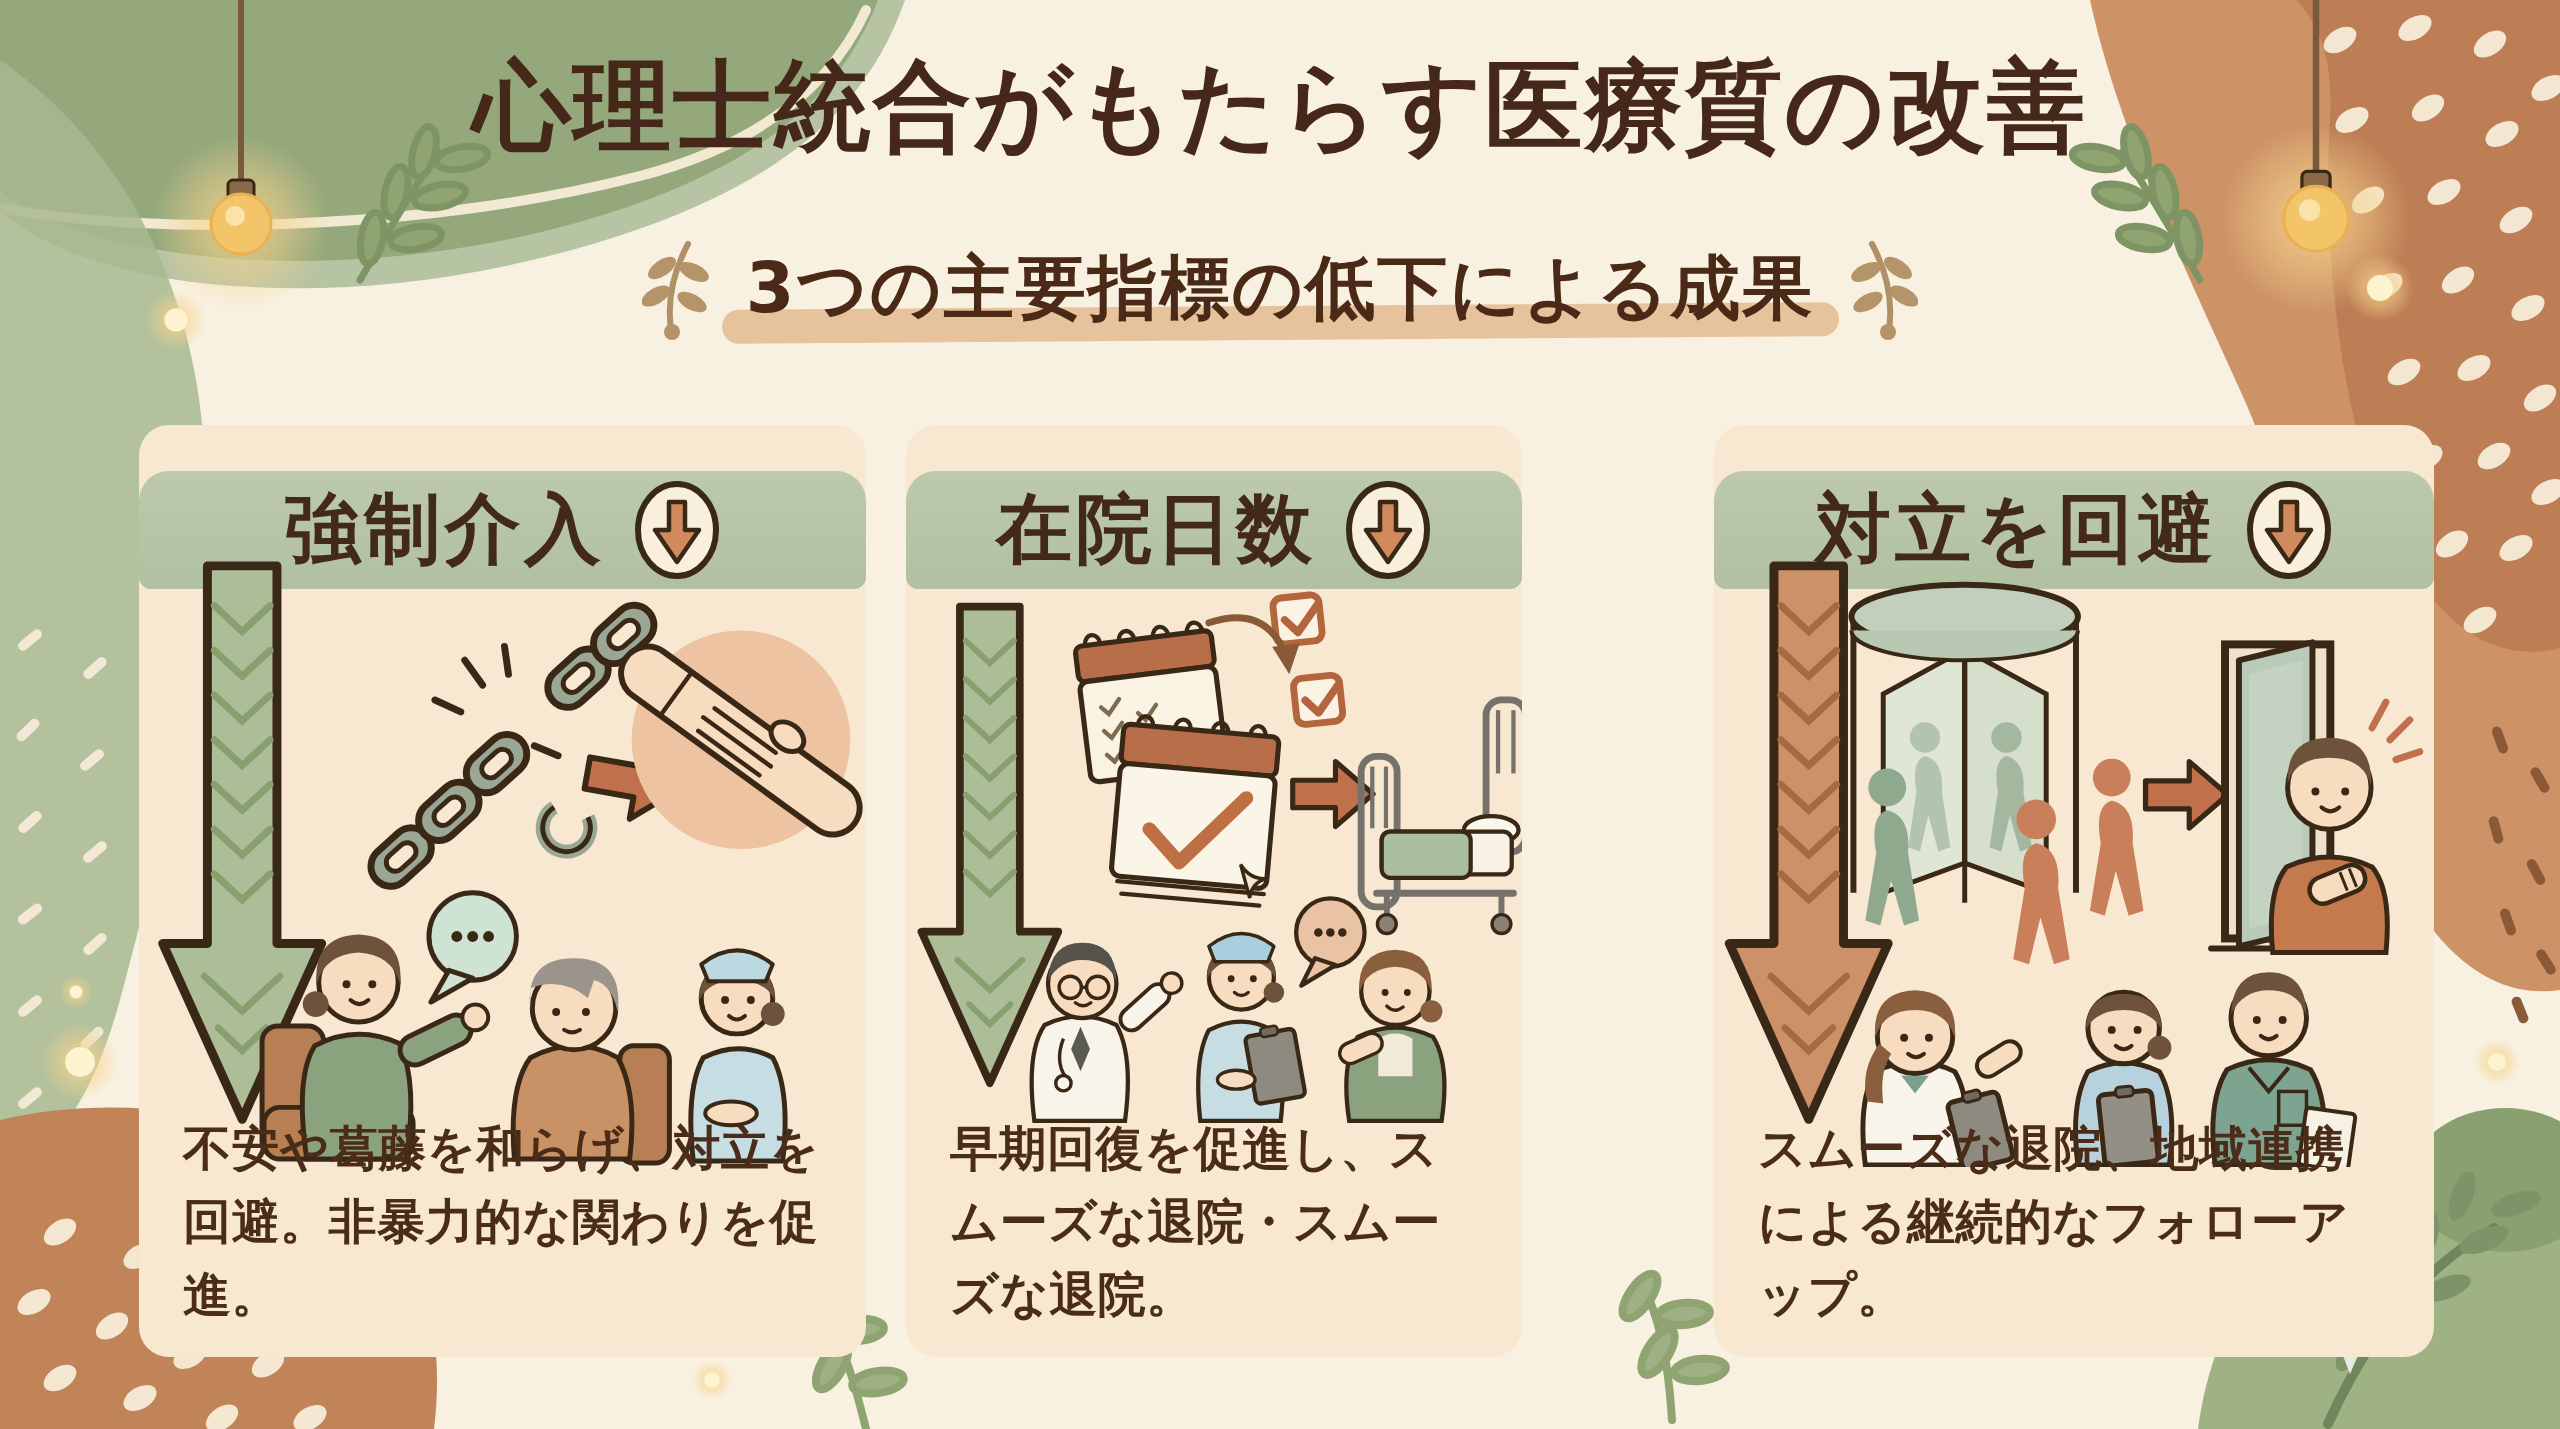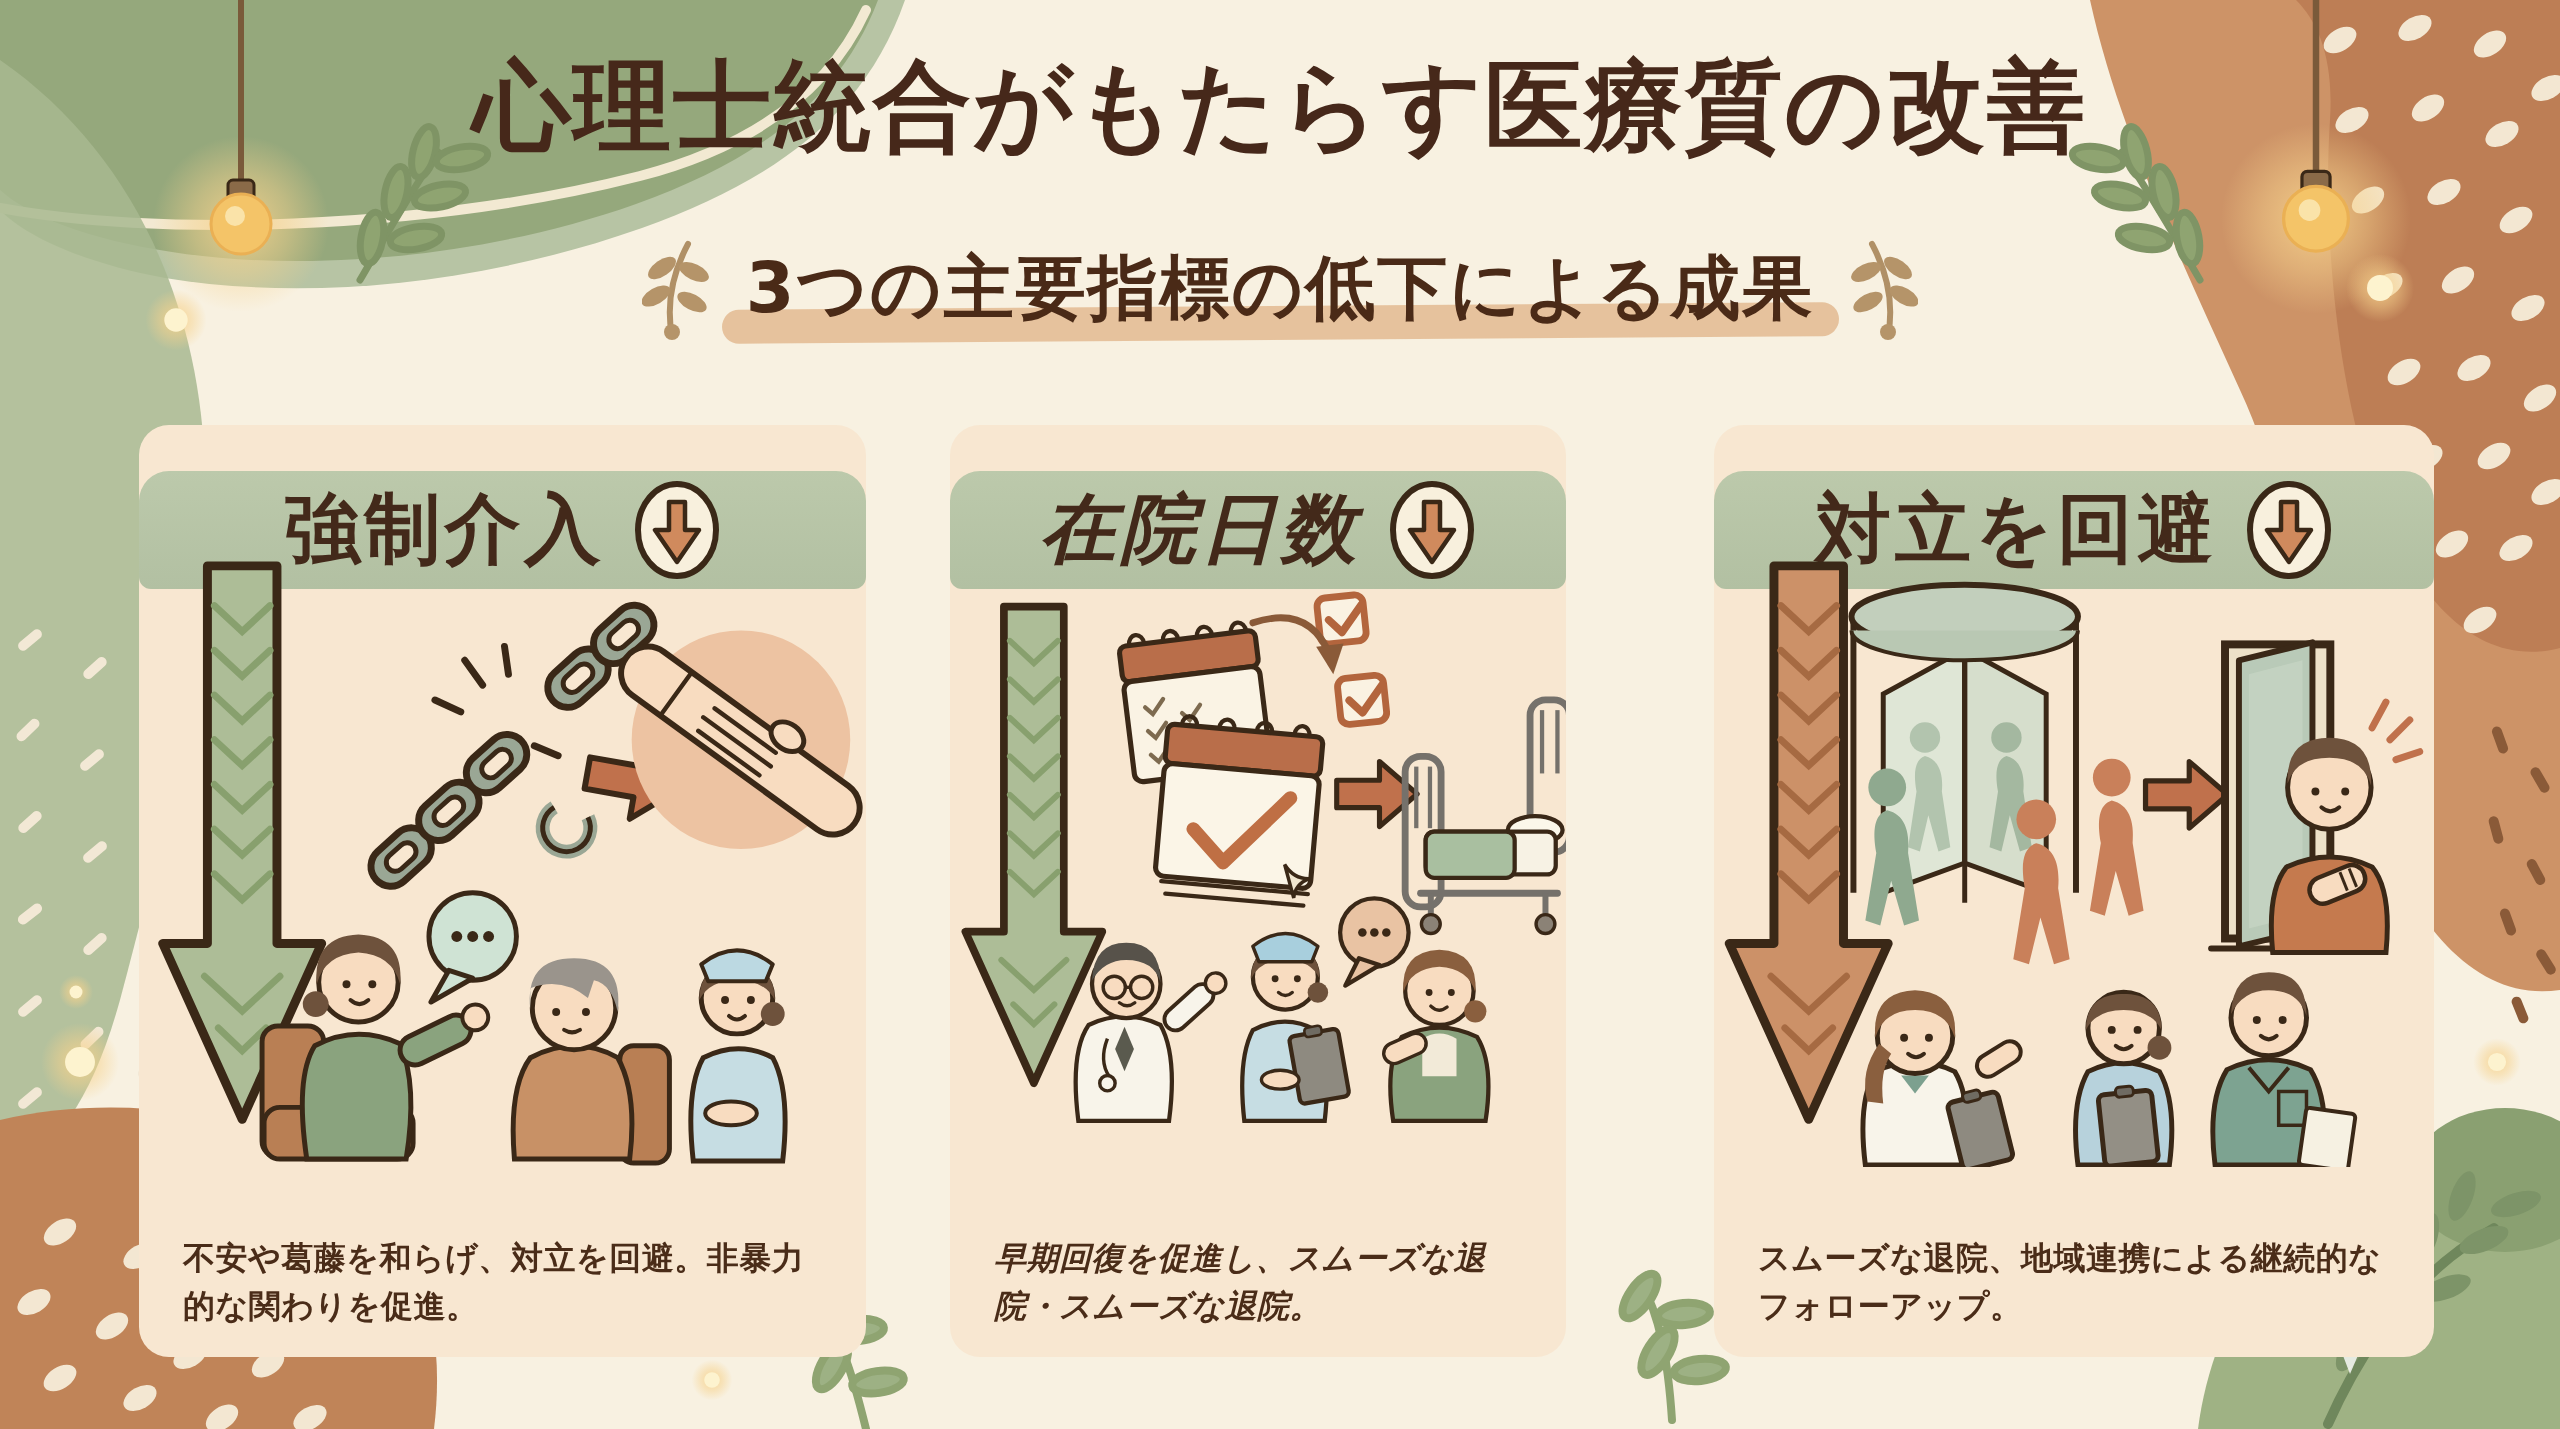--- a/index.html
+++ b/index.html
@@ -12,29 +12,29 @@
   .subtitle-row{position:absolute;top:232px;left:0;width:100%;display:flex;
     align-items:center;justify-content:center;gap:26px;}
   .subtitle-box{position:relative;display:inline-block;padding:0 10px;margin-top:10px;}
   .subtitle{position:relative;z-index:2;font-size:70px;font-weight:bold;color:#4a2a17;letter-spacing:2px;}
   .subtitle-underline{position:absolute;z-index:1;left:-14px;right:-14px;bottom:-4px;height:34px;
     background:#e3ba90;border-radius:18px;transform:rotate(-.4deg);opacity:.85;}
   .laurel{width:68px;height:104px;transform:translateY(6px);}
   .laurel.right{transform:translateY(6px) scaleX(-1);}
   .card{position:absolute;top:425px;height:932px;background:#f8e7d1;border-radius:30px;}
   .card.c1{left:139px;width:727px;}
-  .card.c2{left:950px;width:616px;font-style:italic;}
+  .card.c2{left:906px;width:616px;}
   .card.c3{left:1714px;width:720px;}
   .card-header{height:118px;background:linear-gradient(180deg,#bcc9ab 0%,#b2c0a2 100%);
     border-radius:30px 30px 12px 12px;display:flex;align-items:center;justify-content:center;
     gap:28px;font-size:76px;font-weight:bold;color:#43291a;letter-spacing:4px;margin-top:46px;}
   .badge{width:88px;height:100px;flex:0 0 auto;}
   .card-illo{position:absolute;top:126px;left:0;width:100%;height:616px;}
   .card-caption{position:absolute;left:0;right:0;bottom:26px;padding:0 44px;
-    font-size:32px;line-height:1.52;font-weight:bold;color:#4a2c18;letter-spacing:.5px;}
+    font-size:48px;line-height:1.52;font-weight:bold;color:#4a2c18;letter-spacing:.5px;}
 </style>
 </head>
 <body>
 
 <div class="canvas">
 
   <svg class="bg-layer" viewBox="0 0 2560 1429" aria-hidden="true">
     <defs>
       <radialGradient id="glow" cx="50%" cy="50%" r="50%">
         <stop offset="0%" stop-color="#f6d28c" stop-opacity=".9"></stop>

